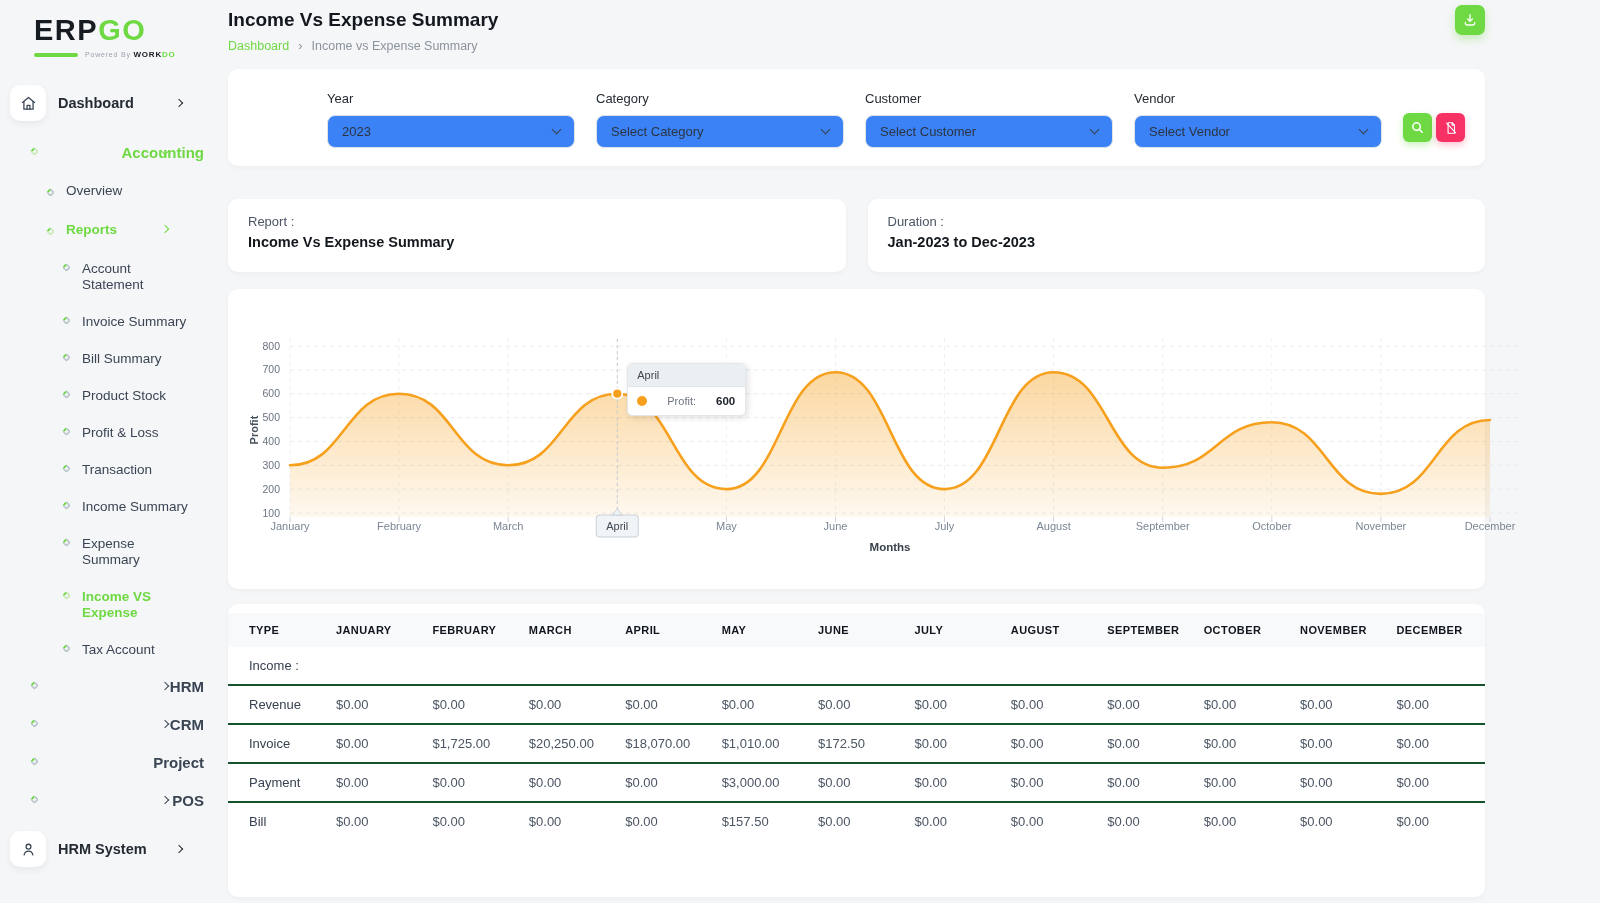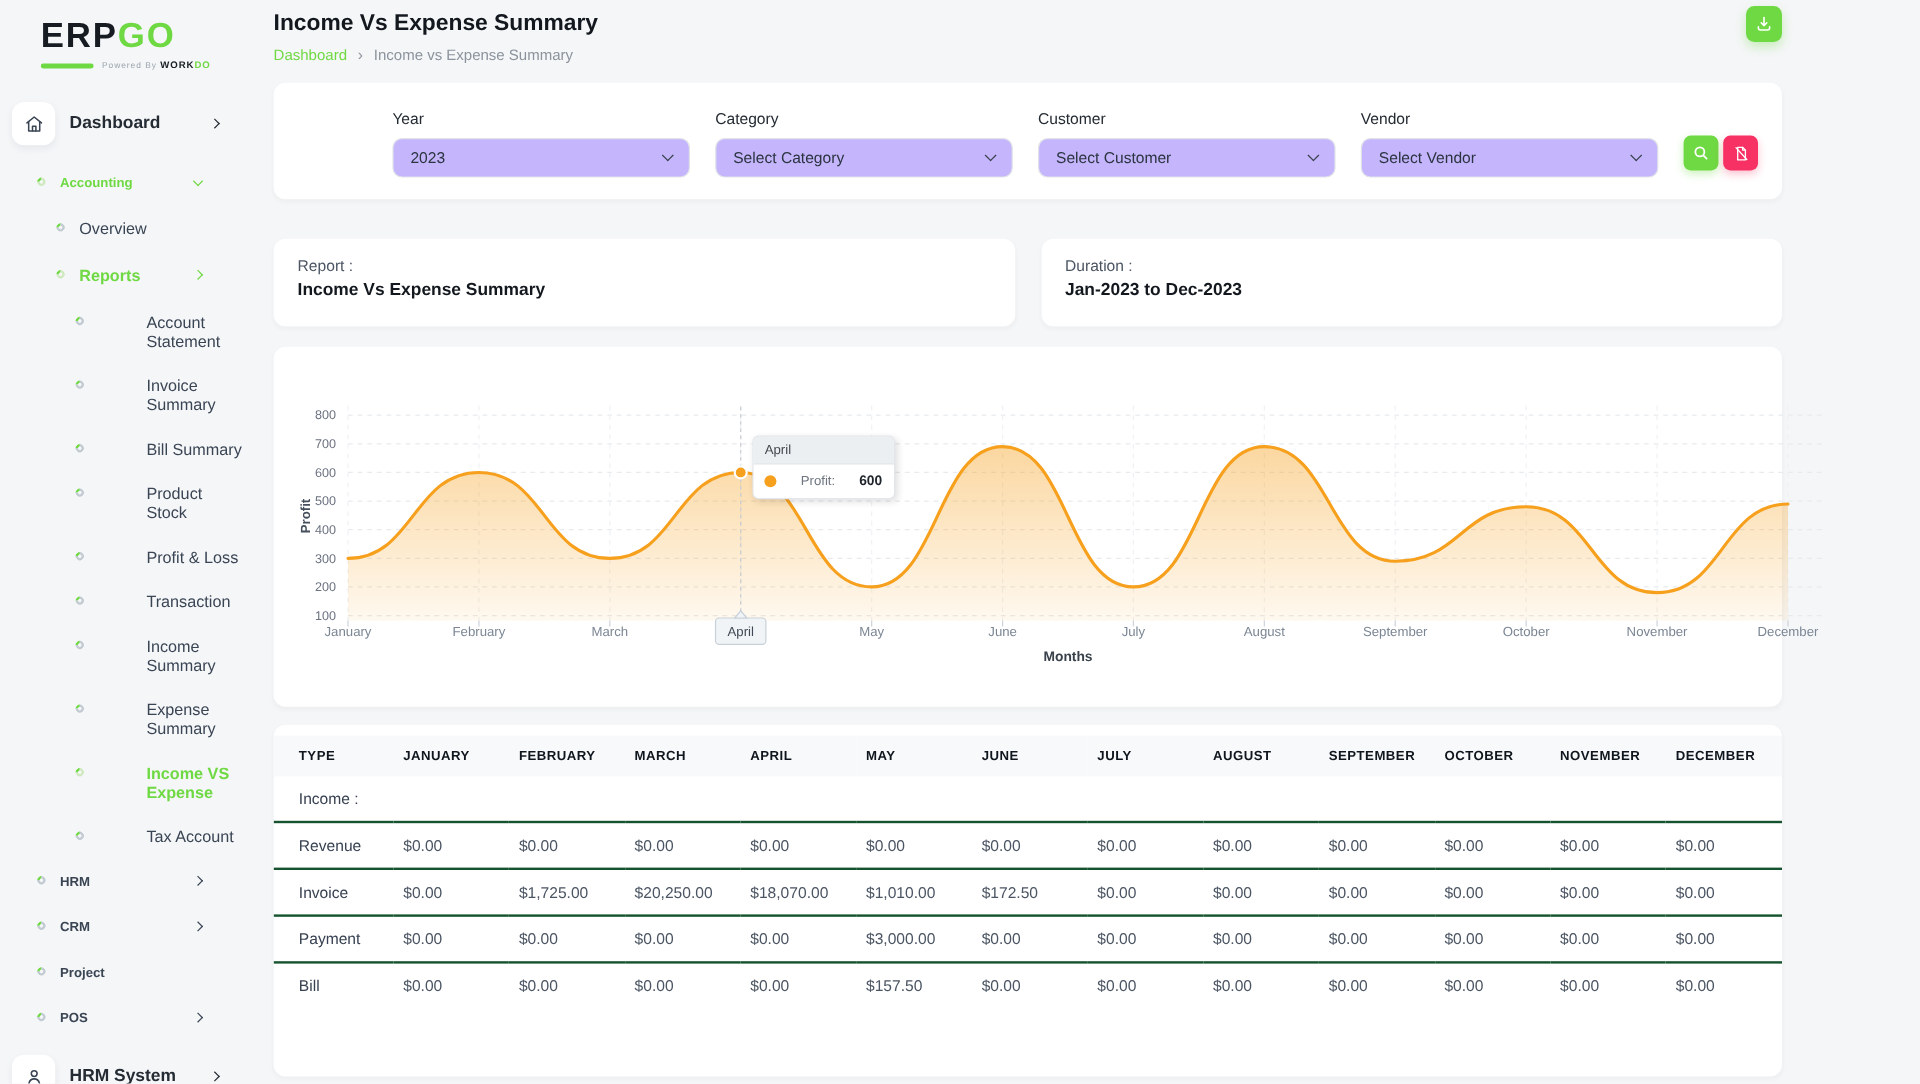--- a/index.html
+++ b/index.html
@@ -19,23 +19,23 @@
   .logo-sub { display:flex; align-items:center; gap:7px; margin-top:5px; }
   .logo-bar { width:44px; height:4px; border-radius:2px; background:#6fd943; }
   .powered { font-size:7px; letter-spacing:.8px; color:#9aa3ad; white-space:nowrap; }
   .wd-black { color:#171c22; font-weight:800; font-size:8px; }
   .wd-green { color:#6fd943; font-weight:800; font-size:8px; }
 
   .sb-nav { padding-right:6px; }
   .sb-item { position:relative; display:flex; align-items:flex-start; cursor:pointer;
              margin-bottom:22px; color:#3a4554; font-size:13.5px; line-height:16px; }
   .sb-item.d0 { align-items:center; margin-bottom:24px; font-size:14.5px; font-weight:600; color:#242b33; }
-  .sb-item.d1 { padding-left:21px; font-size:11px; font-weight:600; }
-  .sb-item.d2 { padding-left:37px; margin-bottom:23px; }
-  .sb-item.d3 { padding-left:53px; margin-bottom:21px;gap:40px; }
+  .sb-item.d1 { padding-left:21px; font-size:15px; font-weight:600;justify-content:space-between; }
+  .sb-item.d2 { padding-left:37px; margin-bottom:23px;align-items:center; }
+  .sb-item.d3 { padding-left:53px; margin-bottom:21px; }
   .sb-item.active { color:#6fd943; font-weight:700; }
   .sb-label { margin-left:12px; white-space:pre-line; }
   .icon-box { width:36px; height:36px; flex:none; background:#fff; border-radius:10px;
               box-shadow:0 3px 6px rgba(40,50,70,.07); display:flex; align-items:center; justify-content:center; }
   .bullet { width:7px; height:7px; flex:none; margin-top:3px; border-radius:50%;
             border:2px solid #c2cad2; border-top-color:#6fd943; transform:rotate(-45deg); }
   .sb-item.active .bullet { border-color:#cfe9bf; border-top-color:#6fd943; }
   .chev { position:absolute; right:36px; top:4px; width:6px; height:6px;
           border-right:1.6px solid currentColor; border-bottom:1.6px solid currentColor; }
   .chev.right { transform:rotate(-45deg); }
@@ -54,21 +54,21 @@
             background:#6fd943; border-radius:7px; display:flex; align-items:center; justify-content:center;
             box-shadow:0 4px 9px rgba(111,217,67,.35); padding:0; }
 
   .card { background:#fff; border-radius:10px; box-shadow:0 2px 4px rgba(30,41,59,.04); }
 
   
   .filter-card { margin-top:16px; height:97px; display:flex; justify-content:flex-end; align-items:flex-start;
                  gap:21px; padding:22px 20px 0 20px; }
   .field { width:248px; }
   .f-label { font-size:13px; color:#242b33; margin-bottom:9px; }
-  .select { height:33px; background:#c4b5fd; border:1px solid #dfe3e8; border-radius:8px; cursor:pointer;
+  .select { height:33px; background:#3b82f6; border:1px solid #dfe3e8; border-radius:8px; cursor:pointer;
             display:flex; align-items:center; justify-content:space-between; padding:0 14px; font-size:13px; color:#2b3440; }
   .sel-chev { width:7px; height:7px; border-right:1.7px solid #39414b; border-bottom:1.7px solid #39414b;
               transform:rotate(45deg); margin-top:-4px; }
   .filter-btns { display:flex; gap:4px; margin-top:22px; }
   .filter-btns button { width:29px; height:29px; border:none; border-radius:6px; cursor:pointer;
                         display:flex; align-items:center; justify-content:center; padding:0; }
   .btn-search { background:#6fd943; box-shadow:0 3px 7px rgba(111,217,67,.35); }
   .btn-reset  { background:#f73164; box-shadow:0 3px 7px rgba(247,49,100,.3); }
 
   

